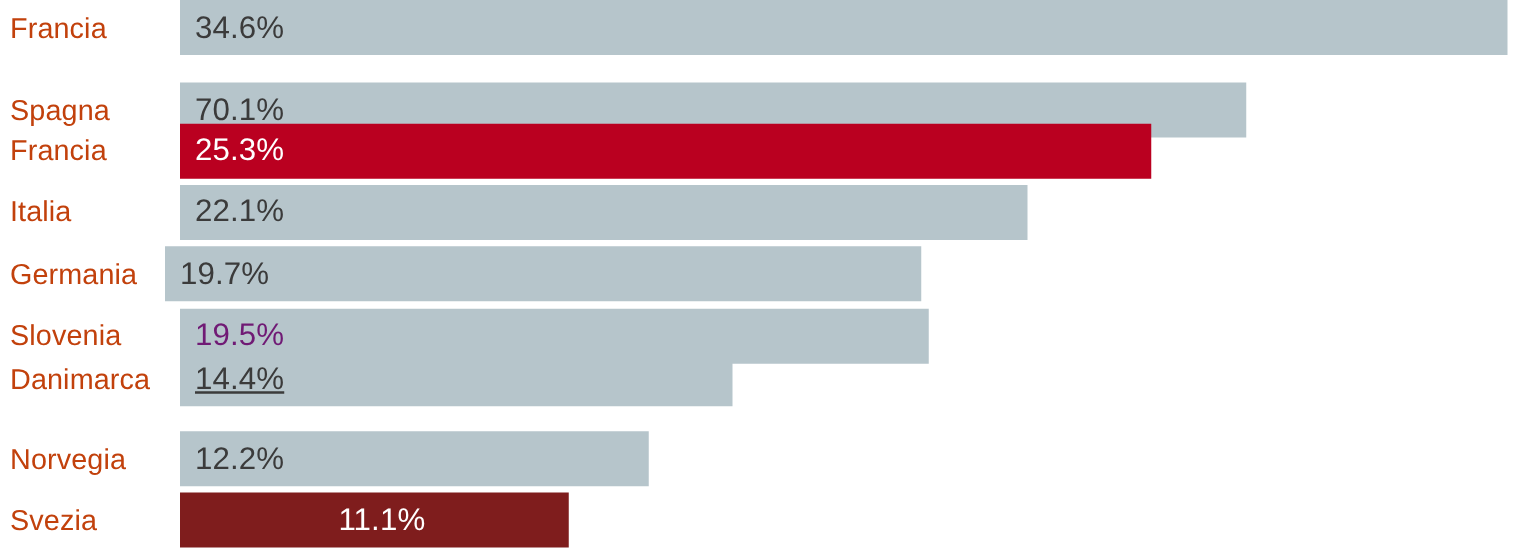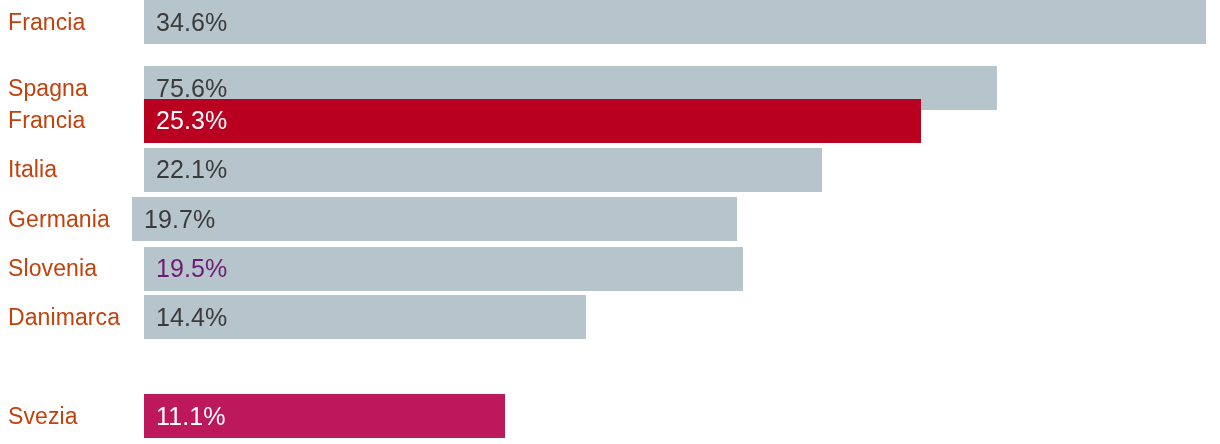--- a/index.html
+++ b/index.html
@@ -65,21 +65,21 @@
 <div id="chart">
     <div class="row" style="top: 0px;">
       <div class="cat-label">Francia</div>
       <div class="bar" style="left: 144px; width: 1062.22px; background: rgb(182, 197, 203);">
         <span class="bar-value" style="color: rgb(59, 59, 59);">34.6%</span>
       </div>
     </div>
     <div class="row" style="top: 66px;">
       <div class="cat-label">Spagna</div>
       <div class="bar" style="left: 144px; width: 853.46px; background: rgb(182, 197, 203);">
-        <span class="bar-value" style="color: rgb(59, 59, 59);">75.6%</span>
+        <span class="bar-value" style="color: rgb(59, 59, 59);">70.1%</span>
       </div>
     </div>
     <div class="row" style="top: 98.6px;">
       <div class="cat-label">Francia</div>
       <div class="bar" style="left: 144px; width: 776.71px; background: rgb(186, 0, 32);">
         <span class="bar-value" style="color: rgb(255, 255, 255);">25.3%</span>
       </div>
     </div>
     <div class="row" style="top: 147.9px; border-radius: 17px;">
       <div class="cat-label">Italia</div>
@@ -92,25 +92,31 @@
       <div class="bar" style="left: 132px; width: 604.79px; background: rgb(182, 197, 203);">
         <span class="bar-value" style="color: rgb(59, 59, 59);">19.7%</span>
       </div>
     </div>
     <div class="row" style="top: 246.5px;">
       <div class="cat-label">Slovenia</div>
       <div class="bar" style="left: 144px; width: 598.65px; background: rgb(182, 197, 203);">
         <span class="bar-value" style="color: #701a75;">19.5%</span>
       </div>
     </div>
-    <div class="row" style="top: 295px;">
+    <div class="row" style="top: 281px;">
       <div class="cat-label">Danimarca</div>
       <div class="bar" style="left: 144px; width: 442.08px; background: rgb(182, 197, 203);">
-        <span class="bar-value" style="color: rgb(59, 59, 59);">14.4%</span>
+        <span class="bar-value" style="color: rgb(59, 59, 59); text-decoration: underline;">14.4%</span>
+      </div>
+    </div>
+    <div class="row" style="top: 345.1px;">
+      <div class="cat-label">Norvegia</div>
+      <div class="bar" style="left: 144px; width: 374.54px; background: rgb(182, 197, 203);">
+        <span class="bar-value" style="color: rgb(59, 59, 59);">12.2%</span>
       </div>
     </div>
     <div class="row" style="top: 394.4px;">
       <div class="cat-label">Svezia</div>
-      <div class="bar" style="left: 144px; width: 361px; background: #be185d;">
+      <div class="bar" style="left: 144px; width: 311px; background: #7f1d1d; justify-content: center;">
         <span class="bar-value" style="color: rgb(255, 255, 255);">11.1%</span>
       </div>
     </div>
   </div>
 
 </body></html>

